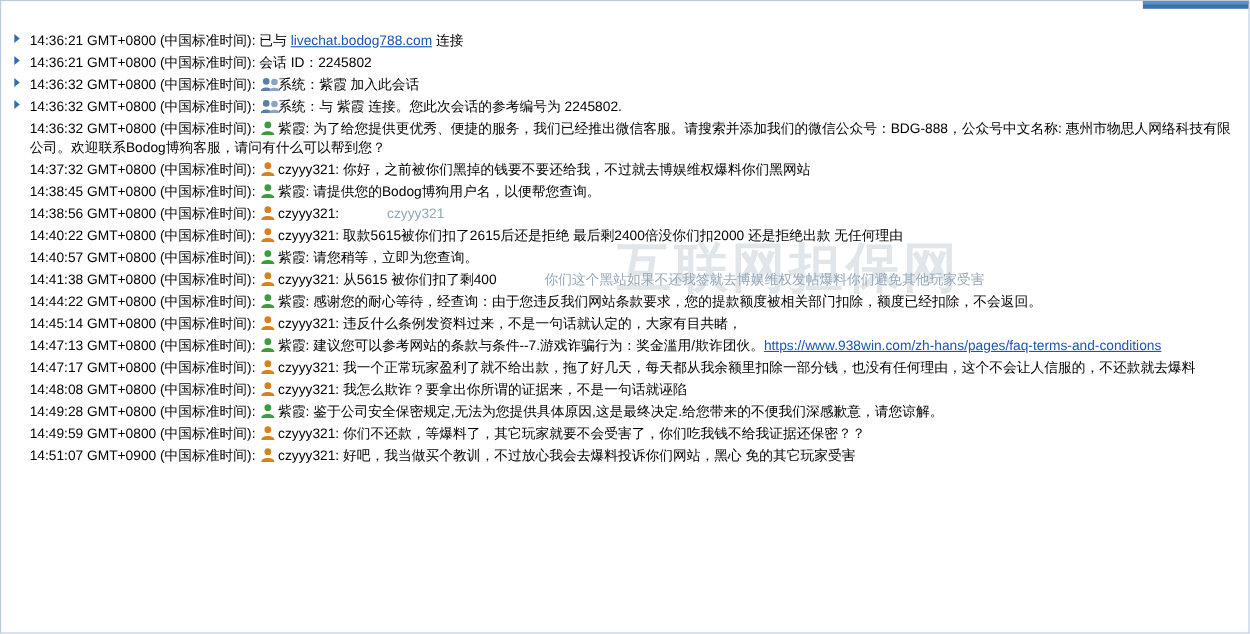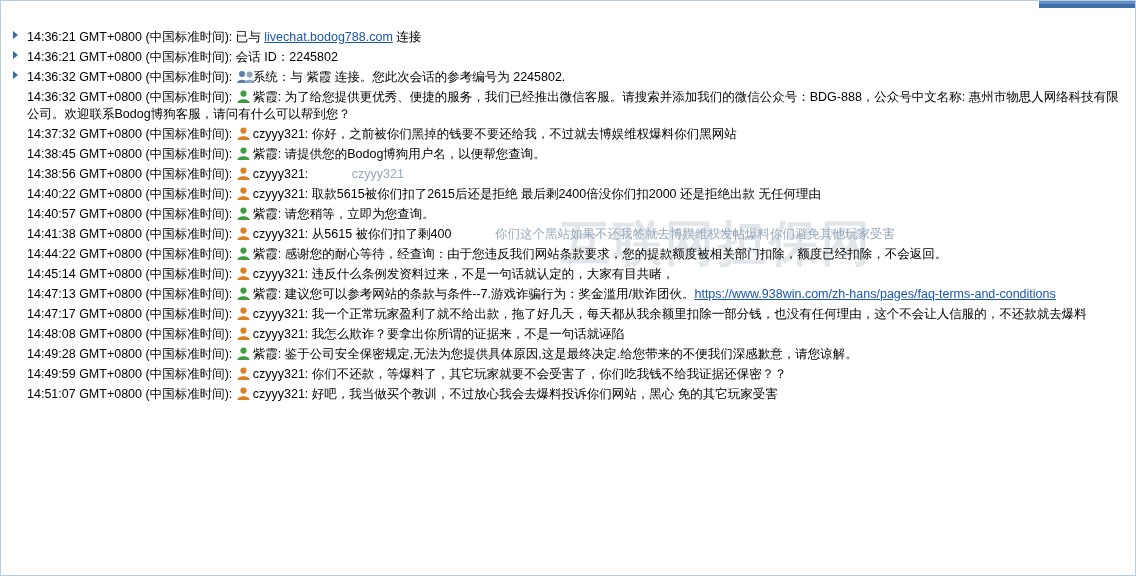--- a/index.html
+++ b/index.html
@@ -114,20 +114,26 @@
   <div class="watermark">互联网担保网</div>
 
   <div class="transcript" id="transcript">
       <div class="line"><span class="arrow"></span><span class="ts">14:36:21 GMT+0800 (中国标准时间):</span> <span class="msg"> 已与 </span><span class="link">livechat.bodog788.com</span><span class="msg"> 连接</span></div>
       <div class="line"><span class="arrow"></span><span class="ts">14:36:21 GMT+0800 (中国标准时间):</span> <span class="msg"> 会话 ID：2245802</span></div>
       <div class="line"><span class="arrow"></span><span class="ts">14:36:32 GMT+0800 (中国标准时间):</span> <span class="avatar"><svg width="18" height="13" viewBox="0 0 18 13">
             <circle cx="5" cy="4" r="3" fill="#5b7fa8"></circle>
             <path d="M0 13 C0 8.5,10 8.5,10 13 Z" fill="#5b7fa8"></path>
             <circle cx="12.5" cy="4.5" r="3" fill="#8aa4c2"></circle>
             <path d="M7.5 13 C7.5 8.8,17.5 8.8,17.5 13 Z" fill="#8aa4c2"></path>
+          </svg></span><span class="speaker">系统：紫霞 加入此会话</span></div>
+      <div class="line"><span class="arrow"></span><span class="ts">14:36:32 GMT+0800 (中国标准时间):</span> <span class="avatar"><svg width="18" height="13" viewBox="0 0 18 13">
+            <circle cx="5" cy="4" r="3" fill="#5b7fa8"></circle>
+            <path d="M0 13 C0 8.5,10 8.5,10 13 Z" fill="#5b7fa8"></path>
+            <circle cx="12.5" cy="4.5" r="3" fill="#8aa4c2"></circle>
+            <path d="M7.5 13 C7.5 8.8,17.5 8.8,17.5 13 Z" fill="#8aa4c2"></path>
           </svg></span><span class="speaker">系统：与 紫霞 连接。您此次会话的参考编号为 2245802.</span></div>
       <div class="line"><span class="ts">14:36:32 GMT+0800 (中国标准时间):</span> <span class="avatar"><svg width="13" height="13" viewBox="0 0 13 13">
             <circle cx="6.5" cy="3.6" r="3.1" fill="#3f9b3f"></circle>
             <path d="M0.5 13 C0.5 8,12.5 8,12.5 13 Z" fill="#3f9b3f"></path>
           </svg></span><span class="speaker">紫霞:</span><span class="msg"> 为了给您提供更优秀、便捷的服务，我们已经推出微信客服。请搜索并添加我们的微信公众号：BDG-888，公众号中文名称: 惠州市物思人网络科技有限公司。欢迎联系Bodog博狗客服，请问有什么可以帮到您？</span></div>
       <div class="line"><span class="ts">14:37:32 GMT+0800 (中国标准时间):</span> <span class="avatar"><svg width="13" height="13" viewBox="0 0 13 13">
             <circle cx="6.5" cy="3.6" r="3.1" fill="#d98020"></circle>
             <path d="M0.5 13 C0.5 8,12.5 8,12.5 13 Z" fill="#d98020"></path>
           </svg></span><span class="speaker">czyyy321:</span><span class="msg"> 你好，之前被你们黑掉的钱要不要还给我，不过就去博娱维权爆料你们黑网站</span></div>
       <div class="line"><span class="ts">14:38:45 GMT+0800 (中国标准时间):</span> <span class="avatar"><svg width="13" height="13" viewBox="0 0 13 13">
@@ -171,18 +177,18 @@
             <path d="M0.5 13 C0.5 8,12.5 8,12.5 13 Z" fill="#d98020"></path>
           </svg></span><span class="speaker">czyyy321:</span><span class="msg"> 我怎么欺诈？要拿出你所谓的证据来，不是一句话就诬陷</span></div>
       <div class="line"><span class="ts">14:49:28 GMT+0800 (中国标准时间):</span> <span class="avatar"><svg width="13" height="13" viewBox="0 0 13 13">
             <circle cx="6.5" cy="3.6" r="3.1" fill="#3f9b3f"></circle>
             <path d="M0.5 13 C0.5 8,12.5 8,12.5 13 Z" fill="#3f9b3f"></path>
           </svg></span><span class="speaker">紫霞:</span><span class="msg"> 鉴于公司安全保密规定,无法为您提供具体原因,这是最终决定.给您带来的不便我们深感歉意，请您谅解。</span></div>
       <div class="line"><span class="ts">14:49:59 GMT+0800 (中国标准时间):</span> <span class="avatar"><svg width="13" height="13" viewBox="0 0 13 13">
             <circle cx="6.5" cy="3.6" r="3.1" fill="#d98020"></circle>
             <path d="M0.5 13 C0.5 8,12.5 8,12.5 13 Z" fill="#d98020"></path>
           </svg></span><span class="speaker">czyyy321:</span><span class="msg"> 你们不还款，等爆料了，其它玩家就要不会受害了，你们吃我钱不给我证据还保密？？</span></div>
-      <div class="line"><span class="ts">14:51:07 GMT+0800 (中国标准时间):</span> <span class="avatar"><svg width="13" height="13" viewBox="0 0 13 13">
+      <div class="line"><span class="ts">14:51:07 GMT+0900 (中国标准时间):</span> <span class="avatar"><svg width="13" height="13" viewBox="0 0 13 13">
             <circle cx="6.5" cy="3.6" r="3.1" fill="#d98020"></circle>
             <path d="M0.5 13 C0.5 8,12.5 8,12.5 13 Z" fill="#d98020"></path>
           </svg></span><span class="speaker">czyyy321:</span><span class="msg"> 好吧，我当做买个教训，不过放心我会去爆料投诉你们网站，黑心 免的其它玩家受害</span></div>
     </div>
 </div>
 
 </body></html>

